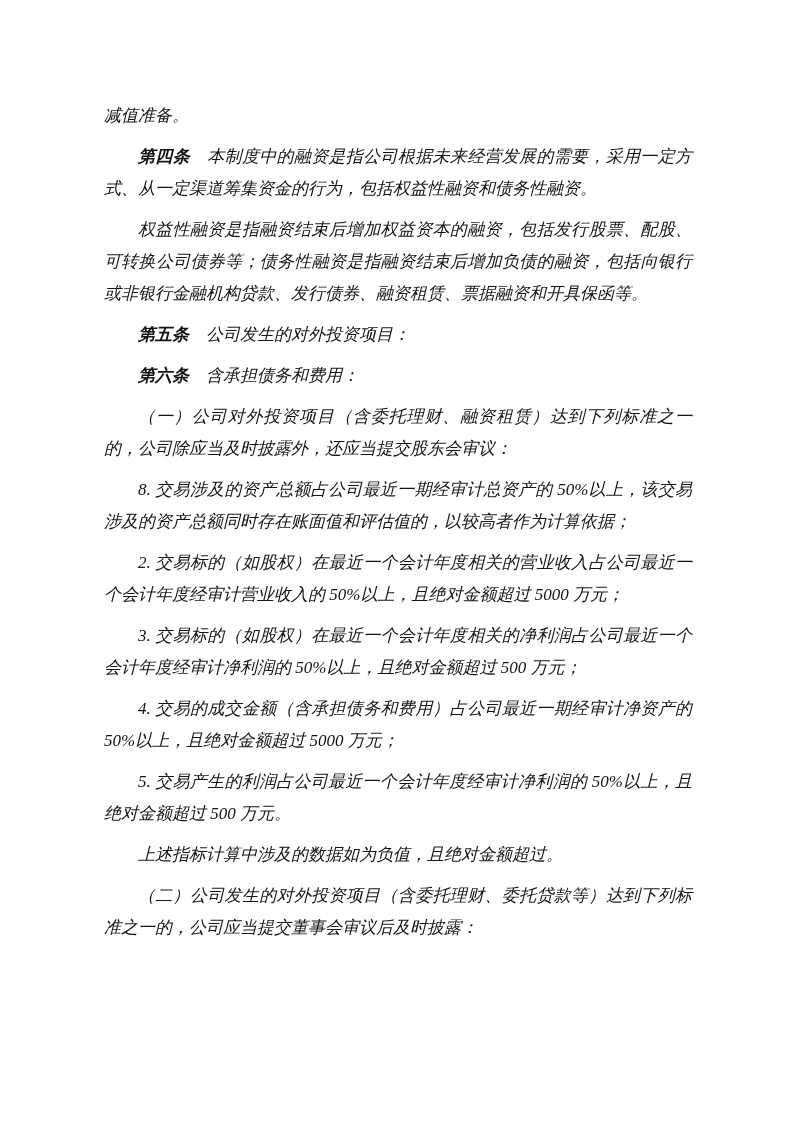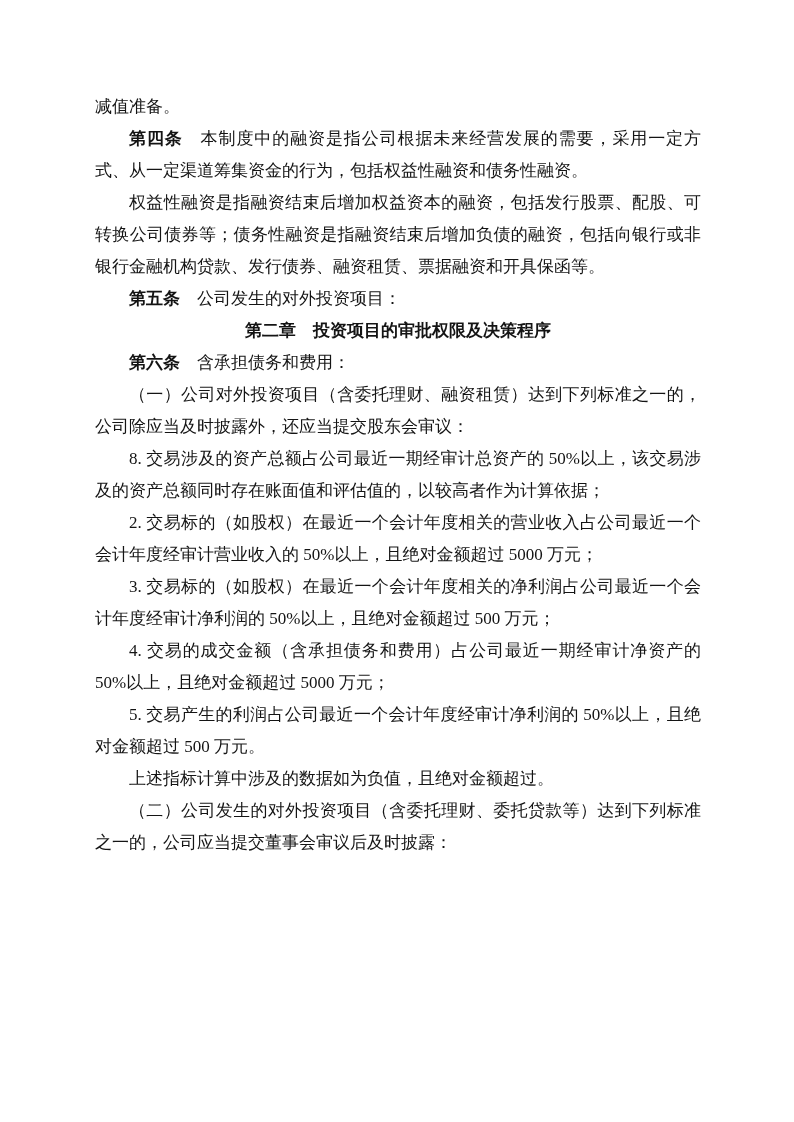--- a/index.html
+++ b/index.html
@@ -18,23 +18,24 @@
   }
   .content {
     position: absolute;
     left: 95px;
     top: 91px;
     width: 606px;
     font-size: 17px;
     line-height: 32px;
   }
   .content p {
-    margin: 0;
+    margin: 9px;
     padding: 0;
     text-align: justify;
+    font-style: italic;
   }
   .content p.indent {
     text-indent: 2em;
   }
   .content p.heading {
     text-align: center;
     text-indent: 0;
     font-weight: bold;
   }
   .bold {
@@ -43,21 +44,20 @@
 </style>
 </head>
 <body>
 
 <div class="page">
   <div class="content">
       <p class=""><span>减值准备。</span></p>
       <p class="indent"><span class="bold">第四条</span><span>　本制度中的融资是指公司根据未来经营发展的需要，采用一定方式、从一定渠道筹集资金的行为，包括权益性融资和债务性融资。</span></p>
       <p class="indent"><span>权益性融资是指融资结束后增加权益资本的融资，包括发行股票、配股、可转换公司债券等；债务性融资是指融资结束后增加负债的融资，包括向银行或非银行金融机构贷款、发行债券、融资租赁、票据融资和开具保函等。</span></p>
       <p class="indent"><span class="bold">第五条</span><span>　公司发生的对外投资项目：</span></p>
-      <p class="heading"><span class="bold">第二章　投资项目的审批权限及决策程序</span></p>
       <p class="indent"><span class="bold">第六条</span><span>　含承担债务和费用：</span></p>
       <p class="indent"><span>（一）公司对外投资项目（含委托理财、融资租赁）达到下列标准之一的，公司除应当及时披露外，还应当提交股东会审议：</span></p>
       <p class="indent"><span>8. 交易涉及的资产总额占公司最近一期经审计总资产的 50%以上，该交易涉及的资产总额同时存在账面值和评估值的，以较高者作为计算依据；</span></p>
       <p class="indent"><span>2. 交易标的（如股权）在最近一个会计年度相关的营业收入占公司最近一个会计年度经审计营业收入的 50%以上，且绝对金额超过 5000 万元；</span></p>
       <p class="indent"><span>3. 交易标的（如股权）在最近一个会计年度相关的净利润占公司最近一个会计年度经审计净利润的 50%以上，且绝对金额超过 500 万元；</span></p>
       <p class="indent"><span>4. 交易的成交金额（含承担债务和费用）占公司最近一期经审计净资产的 50%以上，且绝对金额超过 5000 万元；</span></p>
       <p class="indent"><span>5. 交易产生的利润占公司最近一个会计年度经审计净利润的 50%以上，且绝对金额超过 500 万元。</span></p>
       <p class="indent"><span>上述指标计算中涉及的数据如为负值，且绝对金额超过。</span></p>
       <p class="indent"><span>（二）公司发生的对外投资项目（含委托理财、委托贷款等）达到下列标准之一的，公司应当提交董事会审议后及时披露：</span></p>
     </div>

